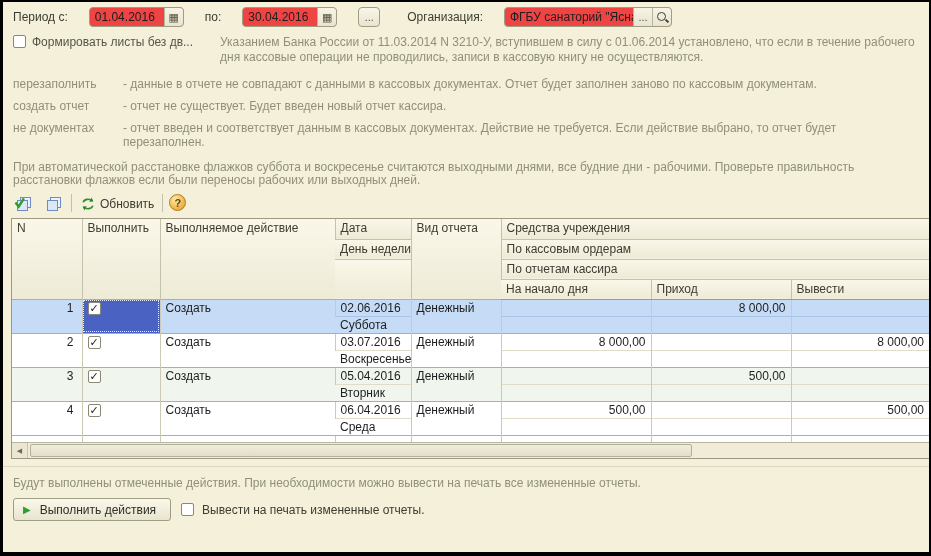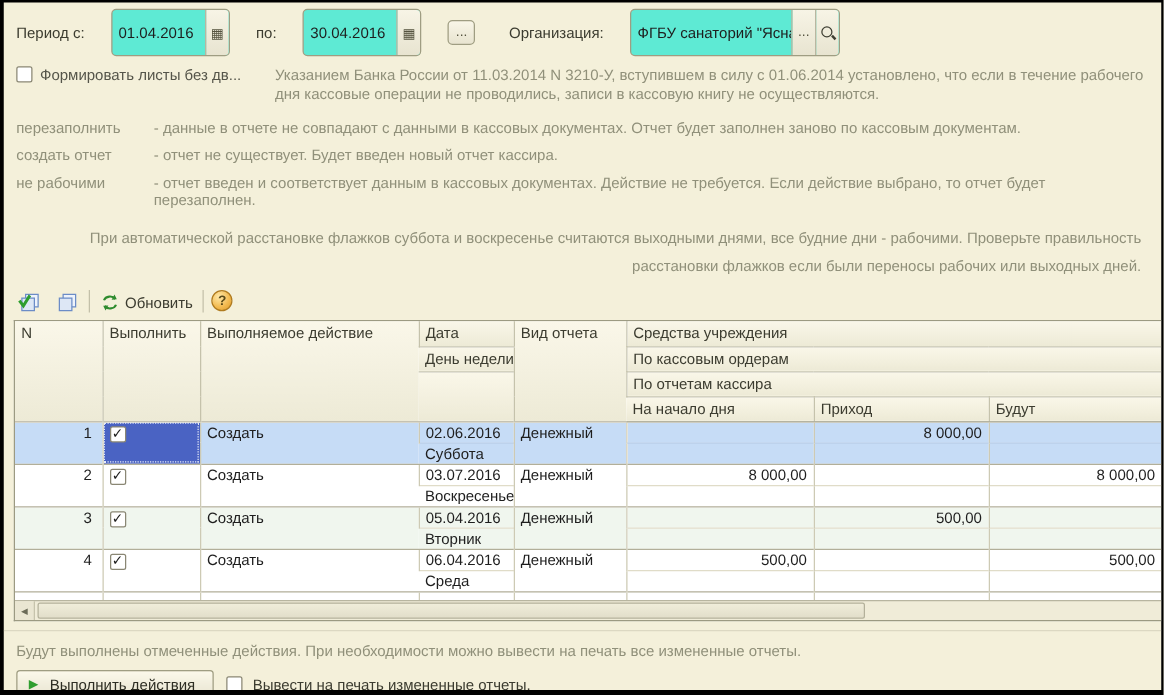--- a/index.html
+++ b/index.html
@@ -11,22 +11,22 @@
     border: solid #000; border-width: 2px 2px 4px 3px;
   }
   
   .page-title {
     padding: 6px 10px 2px; font-size: 14px; font-weight: bold; color: #a17c04;
   }
   
   .filter-row { display: flex; align-items: center; gap: 21px; padding: 5px 10px 4px; }
   .flabel { font-size: 12px; color: #3c3c30; white-space: nowrap; }
   .field {
-    display: inline-flex; align-items: center; height: 38px;
-    background: #5eead4; border: 1px solid #9f9d82; border-radius: 4px; overflow: hidden;
+    display: inline-flex; align-items: center; height: 20px;
+    background: #ef4444; border: 1px solid #9f9d82; border-radius: 4px; overflow: hidden;
   }
   .field .val { padding: 0 5px; font-size: 12px; color: #1e1e1e; white-space: nowrap; overflow: hidden; }
   .fbtn {
     width: 19px; align-self: stretch; flex: none;
     border-left: 1px solid #b9b6a0; background: linear-gradient(#f7f4e6,#e8e4d0);
     display: flex; align-items: center; justify-content: center;
     font-size: 11px; color: #55533f; cursor: pointer;
   }
   .dots-btn {
     height: 20px; width: 22px; border: 1px solid #9f9d82; border-radius: 4px;
@@ -49,21 +49,21 @@
   .cb .tick { visibility: hidden; }
   .cb.checked .tick { visibility: visible; }
   .opts-row { display: flex; align-items: flex-start; gap: 6px; padding: 4px 10px 0; }
   .sheets-label { font-size: 12px; color: #55554a; width: 182px; flex: none; padding-top: 0px; }
   .bank-note { font-size: 12px; line-height: 15px; color: #90907a; }
   
   .defs { padding: 12px 10px 0; }
   .def-row { display: flex; margin-bottom: 8px; font-size: 12px; color: #90907a; line-height: 14px; }
   .def-term { width: 110px; flex: none; }
   
-  .auto-note { padding: 4px 10px 0; font-size: 12px; line-height: 23px; color: #90907a; max-width: 920px; text-align: right; }
+  .auto-note { padding: 4px 10px 0; font-size: 12px; line-height: 13px; color: #90907a; max-width: 920px; }
   
   .toolbar { display: flex; gap: 6px; padding: 7px 10px 4px 8px; }
   .tbtn { display: inline-flex; align-items: center; gap: 4px; cursor: pointer;
     font-size: 12px; color: #3c3c30; padding: 1px 2px; border-radius: 3px; }
   .tsep { width: 1px; height: 18px; background: #c3c0a9; }
   .help-btn {
     width: 17px; height: 17px; border-radius: 50%; cursor: pointer;
     background: radial-gradient(circle at 35% 30%, #ffe9a8, #f2b84d 60%, #d89a2e);
     border: 1px solid #b07c20; color: #5a4a1a; font-size: 11px; font-weight: bold;
     display: inline-flex; align-items: center; justify-content: center;
@@ -153,21 +153,21 @@
   <div class="defs">
     <div class="def-row">
       <span class="def-term">перезаполнить</span>
       <span class="def-text">- данные в отчете не совпадают с данными в кассовых документах. Отчет будет заполнен заново по кассовым документам.</span>
     </div>
     <div class="def-row">
       <span class="def-term">создать отчет</span>
       <span class="def-text">- отчет не существует. Будет введен новый отчет кассира.</span>
     </div>
     <div class="def-row">
-      <span class="def-term">не рабочими</span>
+      <span class="def-term">не документах</span>
       <span class="def-text">- отчет введен и соответствует данным в кассовых документах. Действие не требуется. Если действие выбрано, то отчет будет перезаполнен.</span>
     </div>
   </div>
 
   <div class="auto-note">При автоматической расстановке флажков суббота и воскресенье считаются выходными днями, все будние дни - рабочими. Проверьте правильность расстановки флажков если были переносы рабочих или выходных дней.</div>
 
   <div class="toolbar">
     <span class="tbtn">
       <svg class="icon-svg" width="20" height="18" viewBox="0 0 20 18">
         <rect x="7.5" y="2.5" width="10" height="10" fill="#eef3fb" stroke="#6b8cc7"></rect>
@@ -220,21 +220,21 @@
           <th class="hb">День недели</th>
           <th colspan="3" class="hb">По кассовым ордерам</th>
         </tr>
         <tr>
           <th rowspan="2"></th>
           <th colspan="3" class="hb">По отчетам кассира</th>
         </tr>
         <tr>
           <th>На начало дня</th>
           <th>Приход</th>
-          <th>Будут</th>
+          <th>Вывести</th>
         </tr>
       </thead>
       <tbody>
   <tr class="sub1 row-selected">
     <td class="c-n" rowspan="2">1</td>
     <td class="c-check cell-current" rowspan="2">
       <span class="cb checked">
                 <span class="tick">✓</span>
               </span>
     </td>

